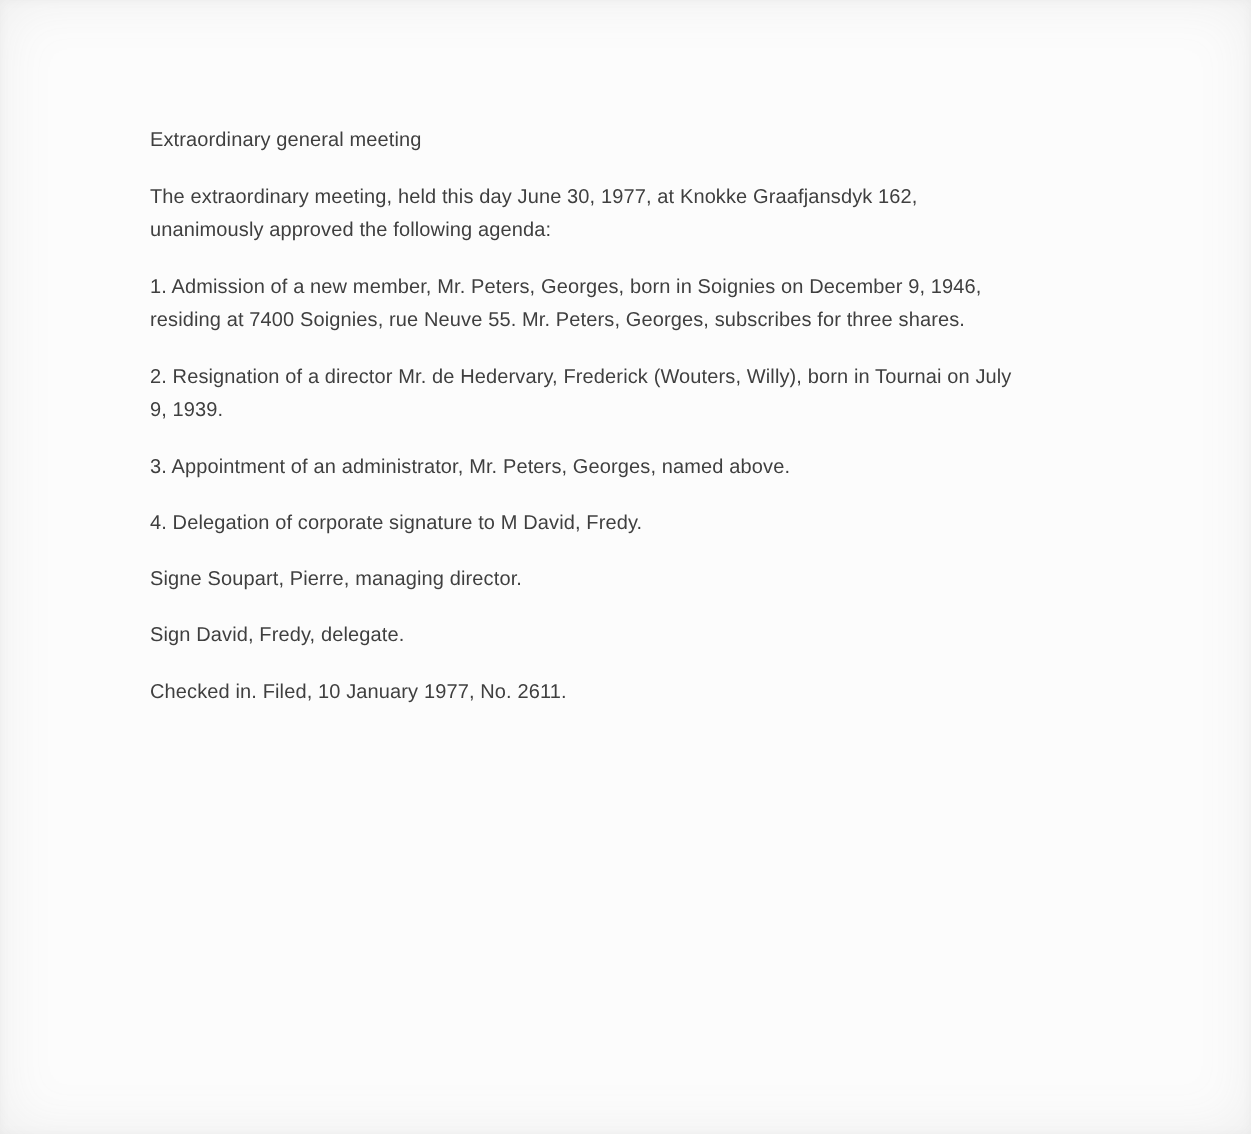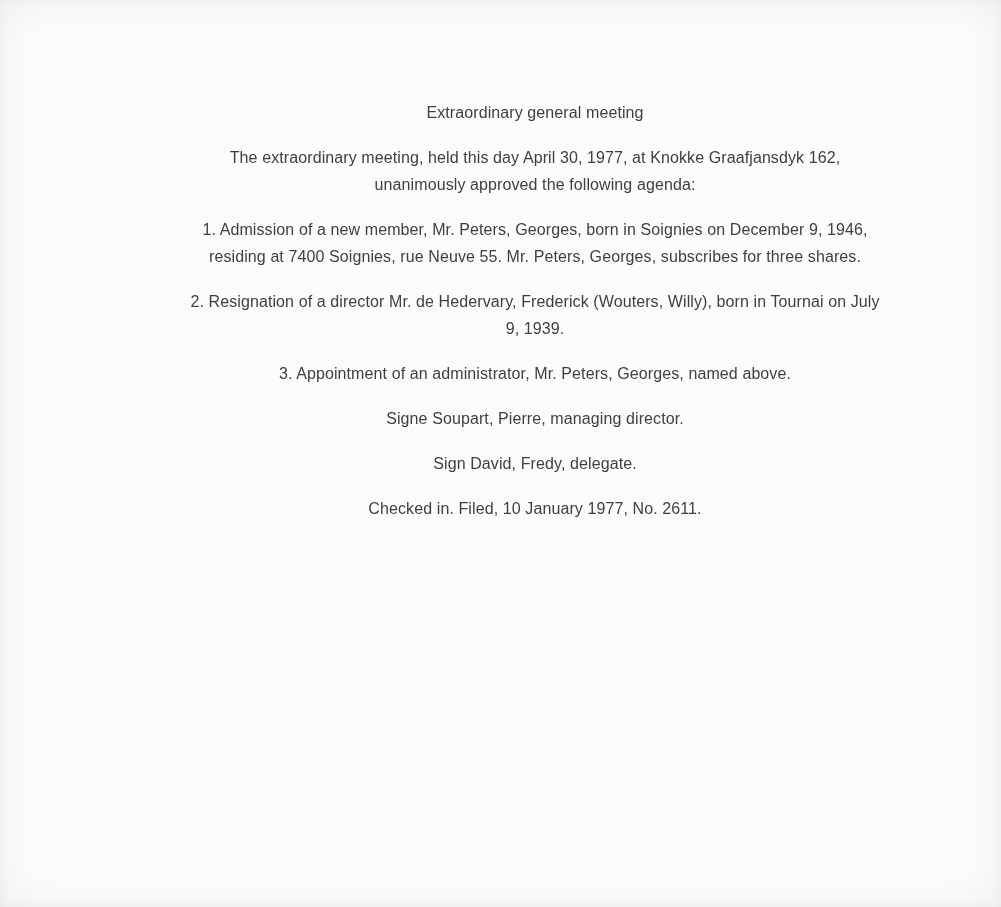--- a/index.html
+++ b/index.html
@@ -25,37 +25,37 @@
   }
   .page {
     position: absolute;
     top: 99px;
     left: 120px;
     width: 830px;
     color: #3f3f3f;
     font-size: 16px;
     line-height: 27px;
     letter-spacing: 0.1px;
-    text-align: center;
   }
   .page p {
     margin: 0 0 18px 0;
     white-space: pre-line; 
   }
 </style>
 </head>
 <body>
 
 <div class="scan-vignette"></div>
 
 <div class="page">
   <p>Extraordinary general meeting</p>
-  <p>The extraordinary meeting, held this day April 30, 1977, at Knokke Graafjansdyk 162,
+  <p>The extraordinary meeting, held this day June 30, 1977, at Knokke Graafjansdyk 162,
 unanimously approved the following agenda:</p>
   <p>1. Admission of a new member, Mr. Peters, Georges, born in Soignies on December 9, 1946,
 residing at 7400 Soignies, rue Neuve 55. Mr. Peters, Georges, subscribes for three shares.</p>
   <p>2. Resignation of a director Mr. de Hedervary, Frederick (Wouters, Willy), born in Tournai on July
 9, 1939.</p>
   <p>3. Appointment of an administrator, Mr. Peters, Georges, named above.</p>
+  <p>4. Delegation of corporate signature to M David, Fredy.</p>
   <p>Signe Soupart, Pierre, managing director.</p>
   <p>Sign David, Fredy, delegate.</p>
   <p>Checked in. Filed, 10 January 1977, No. 2611.</p>
 </div>
 
 </body></html>

